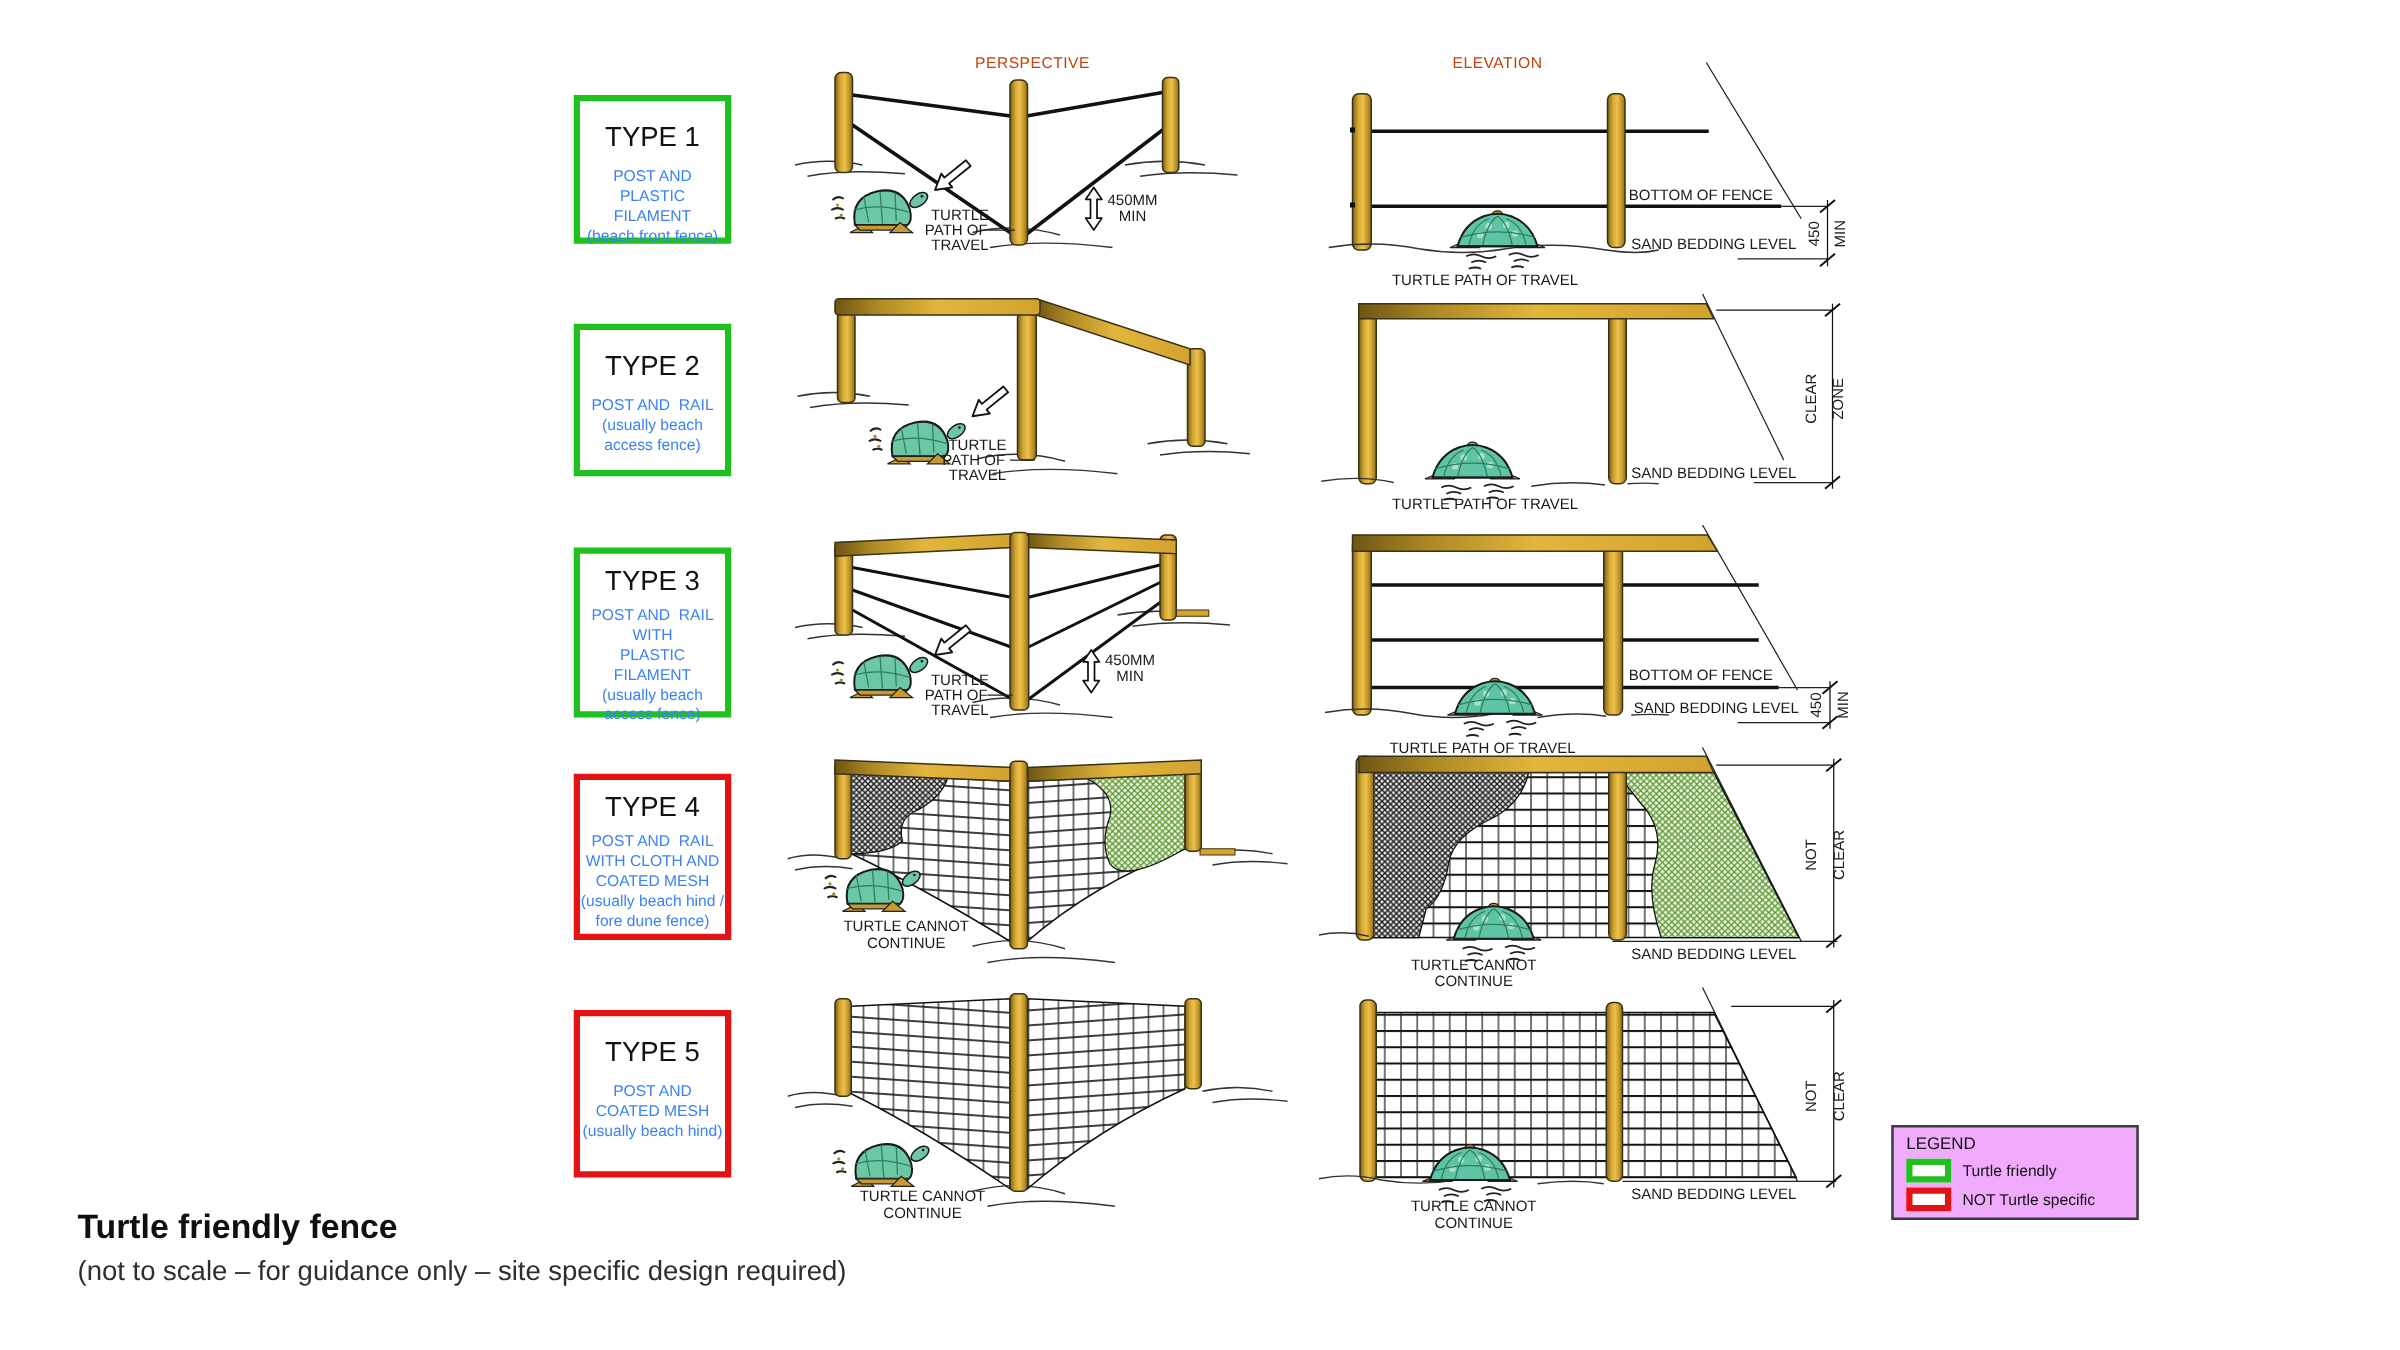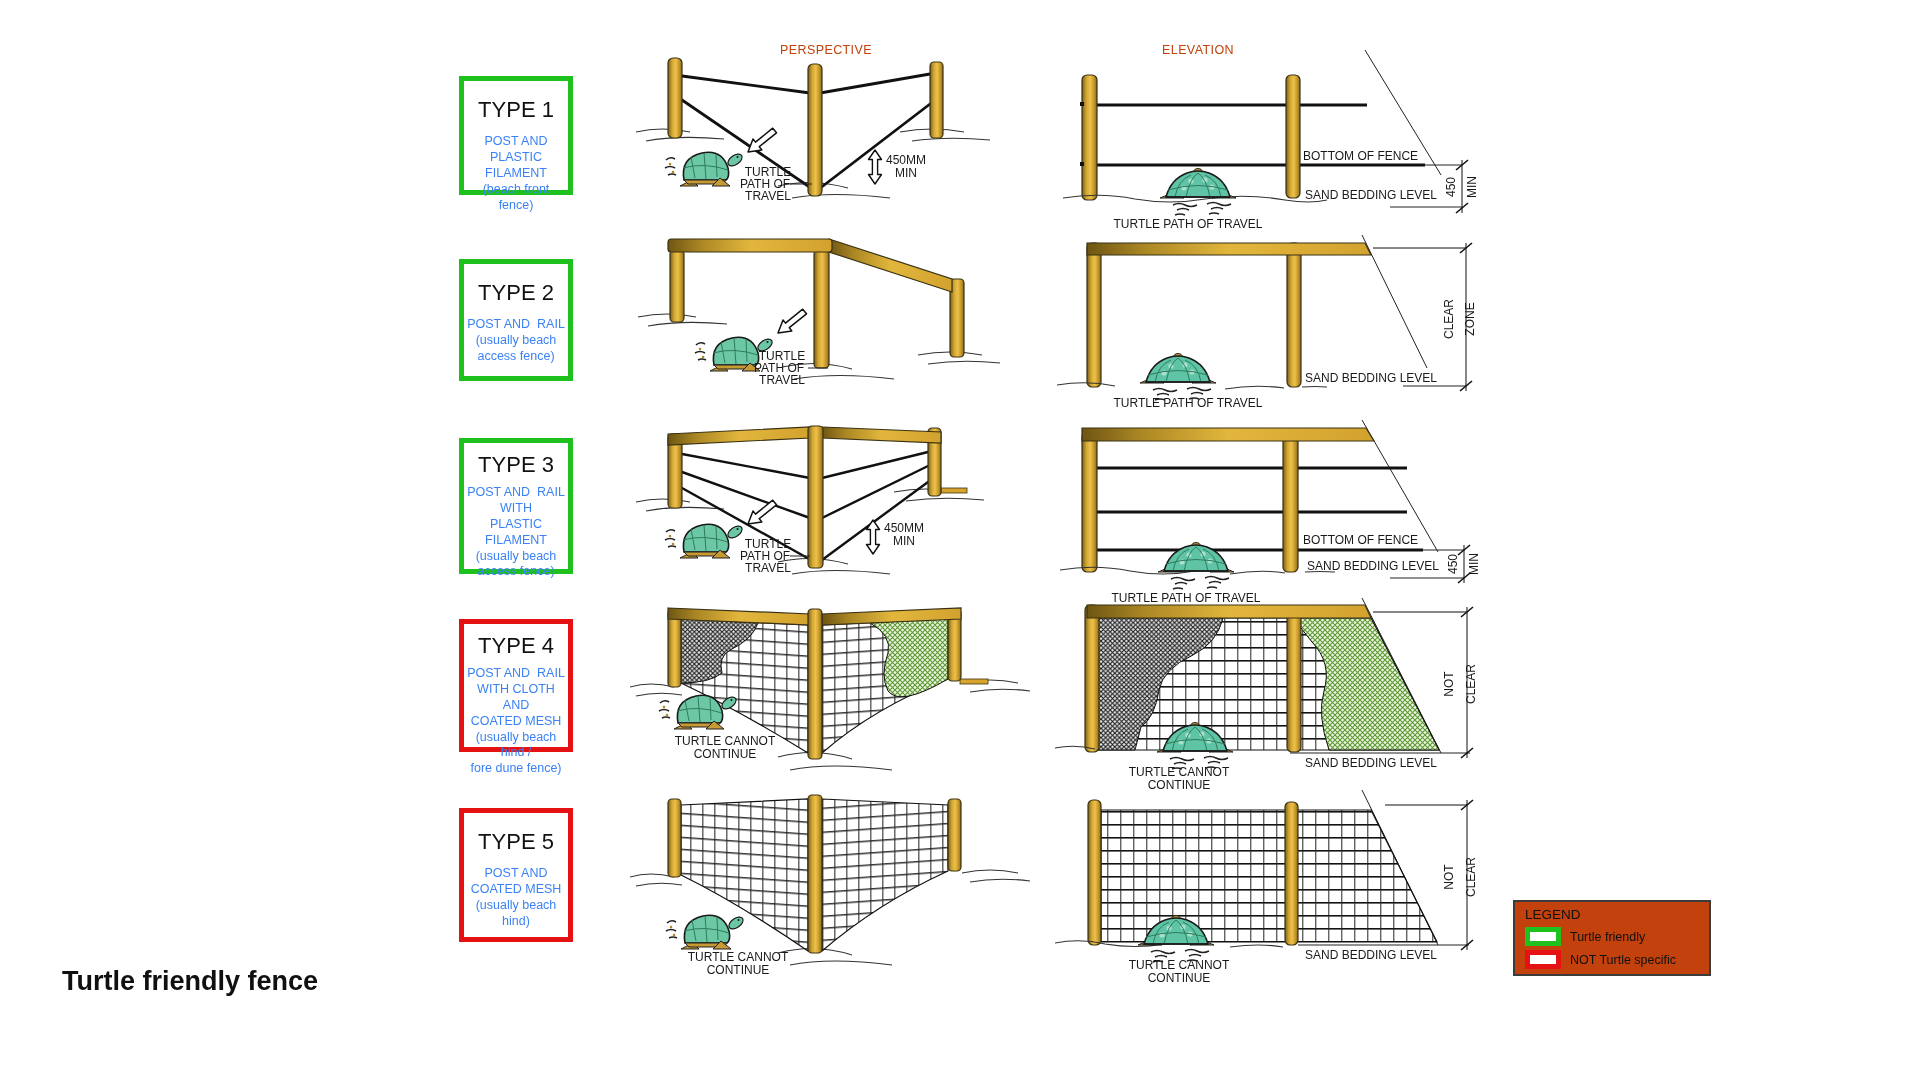--- a/index.html
+++ b/index.html
@@ -1,32 +1,32 @@
 <!DOCTYPE html>
 <html><head>
 <meta charset="utf-8">
 <style>
   html,body{margin:0;padding:0;background:#fff;}
   #canvas{position:relative;width:1920px;height:1080px;background:#fff;overflow:hidden;
           font-family:"Liberation Sans",sans-serif;}
   .fig{position:absolute;}
   .fig text{font-family:"Liberation Sans",sans-serif;font-size:12px;fill:#1a1a1a;}
   .colhead{position:absolute;font-size:12.5px;letter-spacing:.4px;color:#c2410c;width:140px;text-align:center;}
-  .typebox{position:absolute;left:459px;width:114px;background:#fff;text-align:center;
+  .typebox{position:absolute;left:459px;width:126px;background:#fff;text-align:center;
            display:flex;flex-direction:column;box-sizing:border-box;}
   .typebox.green{border:5px solid #1fc11f;}
   .typebox.red{border:5px solid #e41212;}
   .type-name{font-size:22px;color:#111;}
   .type-desc{font-size:12.5px;line-height:1.27;color:#3b82f6;white-space:pre-wrap;}
   .pad-lg .type-name{margin-top:16px}.pad-lg .type-desc{margin-top:11px}
   .pad-sm .type-name{margin-top:9px}.pad-sm .type-desc{margin-top:7px}
   .title{position:absolute;left:62px;top:966px;font-size:27px;font-weight:bold;color:#101010;}
   .subtitle{position:absolute;left:62px;top:1004px;font-size:22px;color:#2e2e2e;}
   .legend{position:absolute;left:1513px;top:900px;width:198px;height:76px;border:2px solid #3c3c3c;
-          box-sizing:border-box;padding:5px 10px;background:#c2410c;}
+          box-sizing:border-box;padding:5px 10px;background:#f0abfc;}
   .legend-title{font-size:13.5px;color:#111;margin-bottom:3px;}
   .legend-item{display:flex;align-items:center;height:23px;}
   .swatch{width:26px;height:9px;border-width:5px;border-style:solid;background:#fff;}
   .swatch.green{border-color:#1fc11f;}
   .swatch.red{border-color:#e41212;}
   .legend-label{font-size:12.5px;color:#111;margin-left:9px;}
 </style>
 </head>
 <body>
 
@@ -392,14 +392,15 @@
     <span class="swatch green"></span>
     <span class="legend-label">Turtle friendly</span>
   </div>
   <div class="legend-item">
     <span class="swatch red"></span>
     <span class="legend-label">NOT Turtle specific</span>
   </div>
 </div>
 
 <div class="title">Turtle friendly fence</div>
+<div class="subtitle">(not to scale – for guidance only – site specific design required)</div>
 
 </div>
 
 </body></html>

